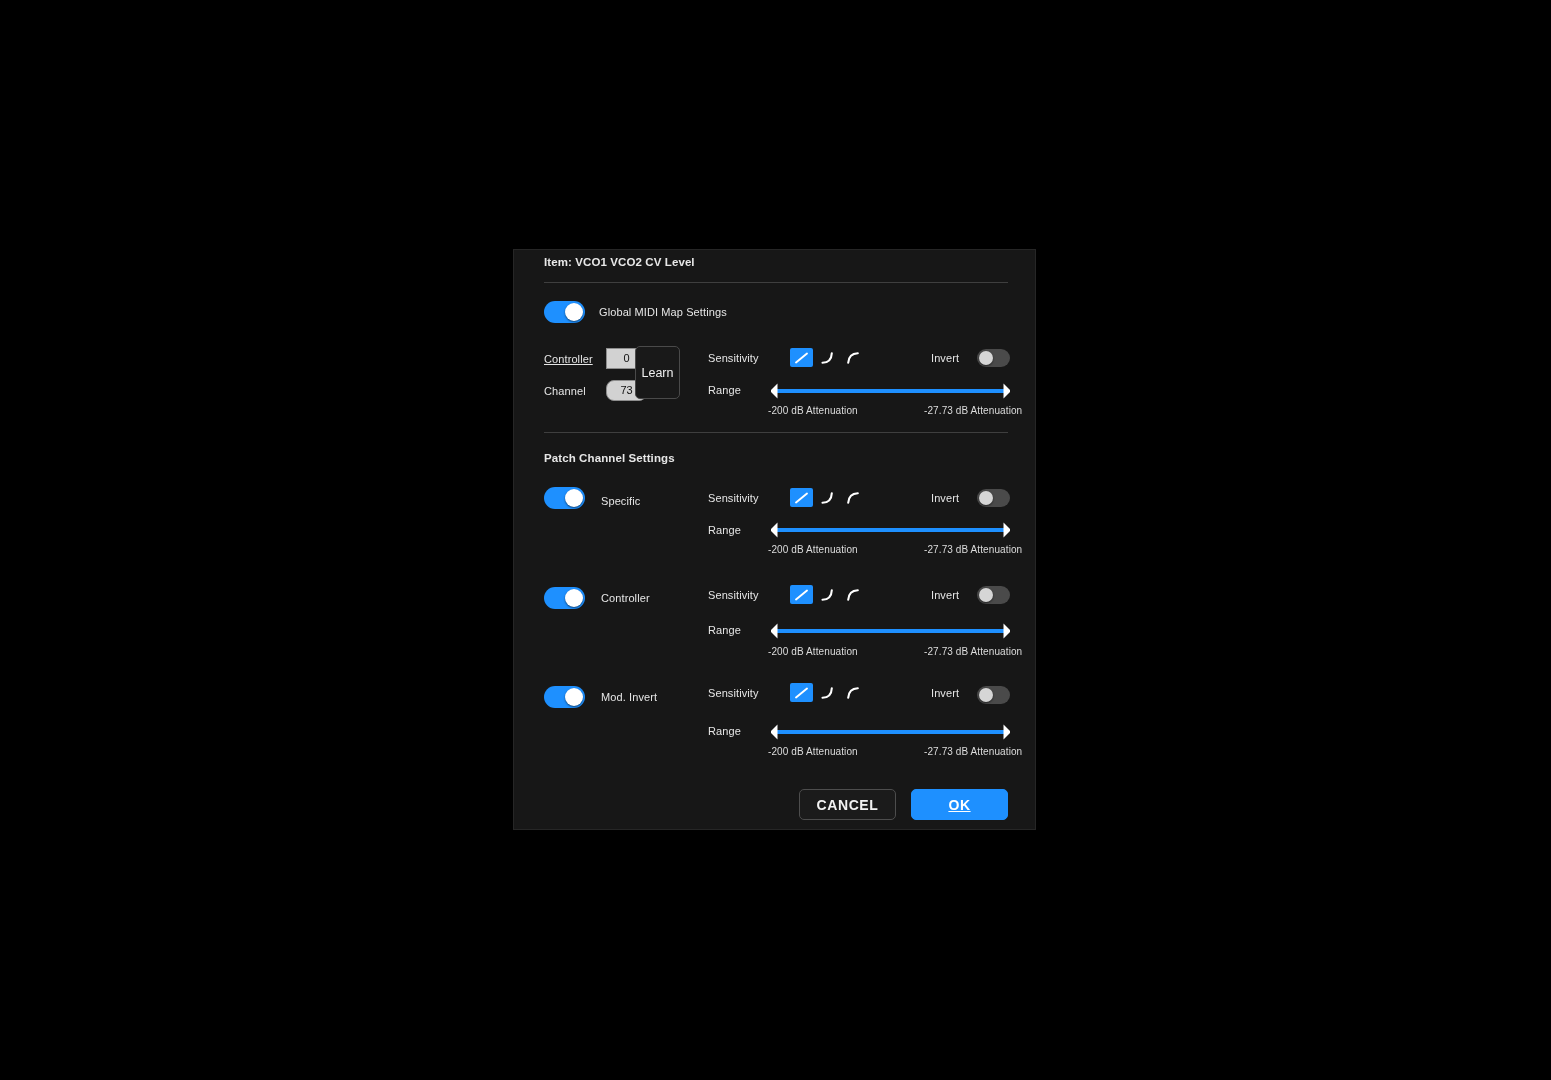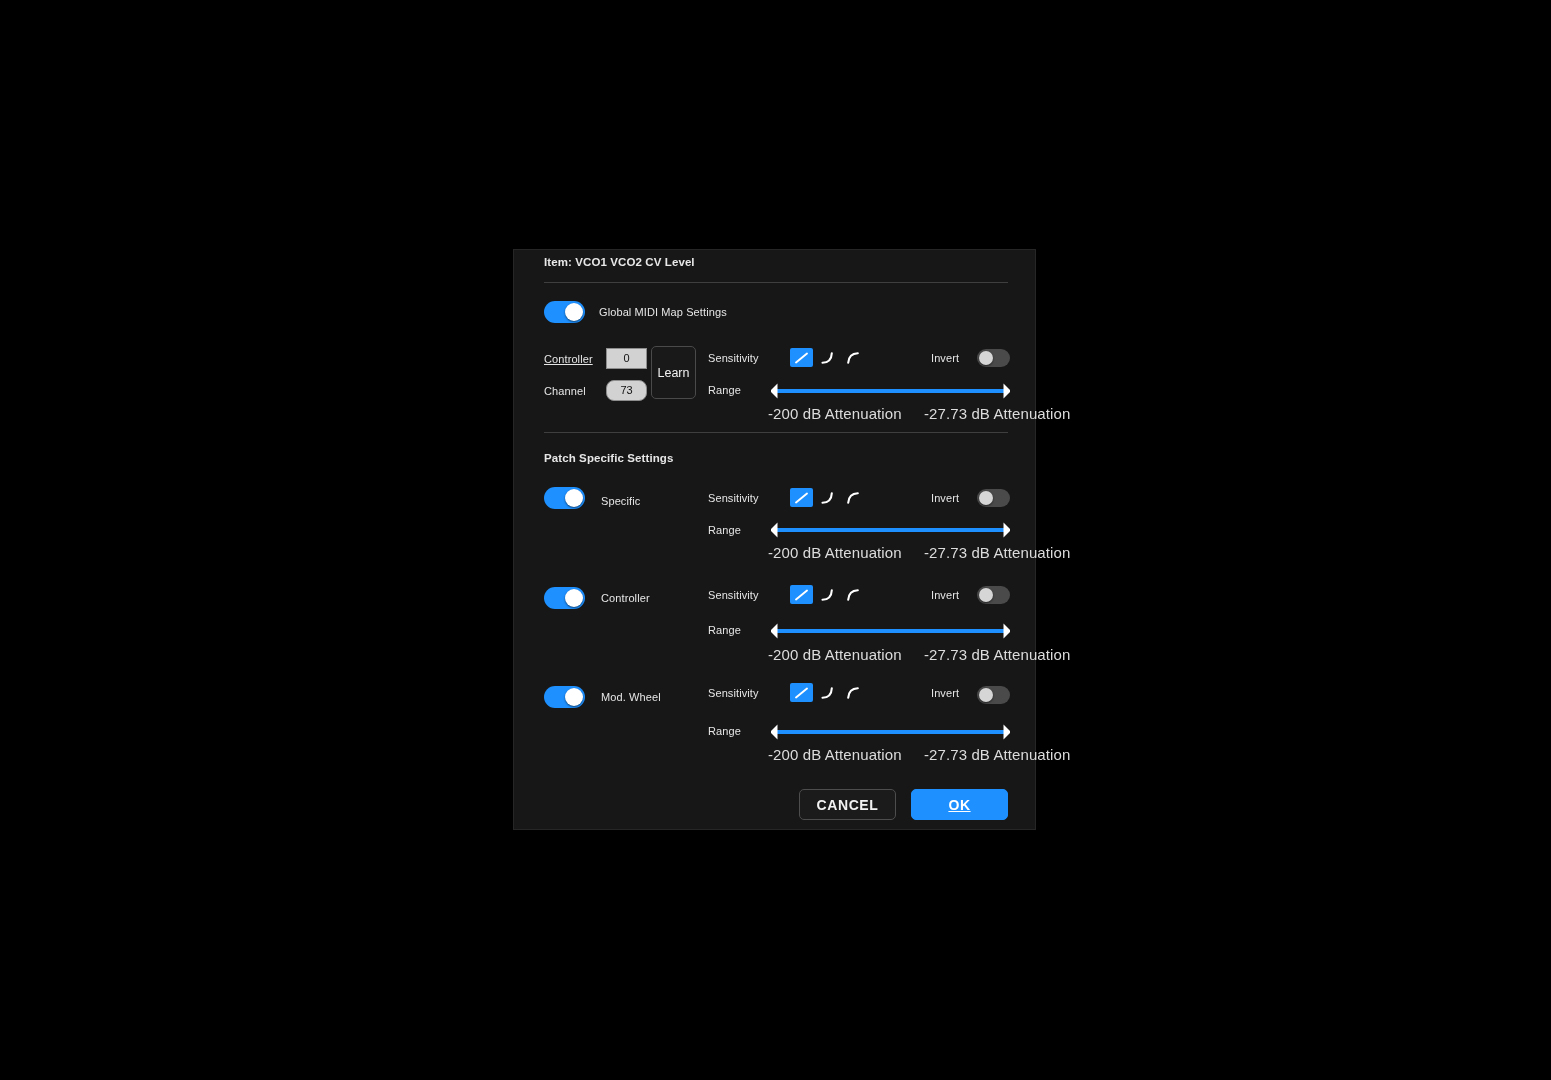--- a/index.html
+++ b/index.html
@@ -90,21 +90,21 @@
   
   .lbl {
     position: absolute;
     font-size: 11px;
     color: #e6e6e6;
     white-space: nowrap;
     letter-spacing: 0.1px;
   }
   .lbl.bold { font-weight: normal; }
   .lbl.section { font-size: 11.5px; font-weight: bold; }
-  .lbl.small { font-size: 15px; color: #dcdcdc; }
+  .lbl.small { font-size: 10px; color: #dcdcdc; }
 
   
   .numfield {
     position: absolute;
     width: 41px;
     height: 21px;
     background: #d2d2d2;
     border: 1px solid #8d8d8d;
     box-sizing: border-box;
     color: #111111;
@@ -209,21 +209,21 @@
       <div class="knob"></div>
     </div>
     <div class="lbl bold" style="left:85px; top:56px;">Global MIDI Map Settings</div>
 
     <div class="lbl" style="left:30px; top:103px;text-decoration:underline;">Controller</div>
     <div class="numfield" style="left:92px; top:98px;">0</div>
 
     <div class="lbl" style="left:30px; top:135px;">Channel</div>
     <div class="numfield" style="left:92px; top:130px;border-radius:8px;">73</div>
 
-    <div class="learn-btn" style="left:137px; top:96px;">Learn</div>
+    <div class="learn-btn" style="left:121px; top:96px;">Learn</div>
 
     <div class="lbl" style="left:194px; top:102px;">Sensitivity</div>
 
     <div class="curvebtn sel" style="left:276px; top:98px;">
       <svg width="17" height="14" viewBox="0 0 17 14">
         <line x1="3" y1="11.5" x2="14" y2="2.5" stroke="#ffffff" stroke-width="1.9" stroke-linecap="round"></line>
       </svg>
     </div>
     <div class="curvebtn" style="left:302px; top:98px;">
       <svg width="17" height="14" viewBox="0 0 17 14">
@@ -253,21 +253,21 @@
         <svg width="9" height="16" viewBox="0 0 9 16">
           <path d="M0.5 0.5 L7 7 L7 9 L0.5 15.5 Z" fill="#ffffff"></path>
         </svg>
       </div>
     </div>
     <div class="lbl small" style="left:254px; top:155px;">-200 dB Attenuation</div>
     <div class="lbl small" style="left:410px; top:155px;">-27.73 dB Attenuation</div>
 
     <div class="divider d2"></div>
 
-    <div class="lbl section" style="left:30px; top:202px;">Patch Specific Settings</div>
+    <div class="lbl section" style="left:30px; top:202px;">Patch Channel Settings</div>
 
     <div class="toggle on" style="left:30px; top:237px;">
       <div class="knob"></div>
     </div>
     <div class="lbl bold" style="left:87px; top:245px;">Specific</div>
 
     <div class="lbl" style="left:194px; top:242px;">Sensitivity</div>
     <div class="curvebtn sel" style="left:276px; top:238px;">
       <svg width="17" height="14" viewBox="0 0 17 14">
         <line x1="3" y1="11.5" x2="14" y2="2.5" stroke="#ffffff" stroke-width="1.9" stroke-linecap="round"></line>
@@ -344,21 +344,21 @@
           <path d="M0.5 0.5 L7 7 L7 9 L0.5 15.5 Z" fill="#ffffff"></path>
         </svg>
       </div>
     </div>
     <div class="lbl small" style="left:254px; top:396px;">-200 dB Attenuation</div>
     <div class="lbl small" style="left:410px; top:396px;">-27.73 dB Attenuation</div>
 
     <div class="toggle on" style="left:30px; top:436px;">
       <div class="knob"></div>
     </div>
-    <div class="lbl bold" style="left:87px; top:441px;">Mod. Wheel</div>
+    <div class="lbl bold" style="left:87px; top:441px;">Mod. Invert</div>
 
     <div class="lbl" style="left:194px; top:437px;">Sensitivity</div>
     <div class="curvebtn sel" style="left:276px; top:433px;">
       <svg width="17" height="14" viewBox="0 0 17 14">
         <line x1="3" y1="11.5" x2="14" y2="2.5" stroke="#ffffff" stroke-width="1.9" stroke-linecap="round"></line>
       </svg>
     </div>
     <div class="curvebtn" style="left:302px; top:433px;">
       <svg width="17" height="14" viewBox="0 0 17 14">
         <path d="M3.5 11.8 C9 11.6 12.5 8.5 12.8 2.2" fill="none" stroke="#ffffff" stroke-width="2.1" stroke-linecap="round"></path>

